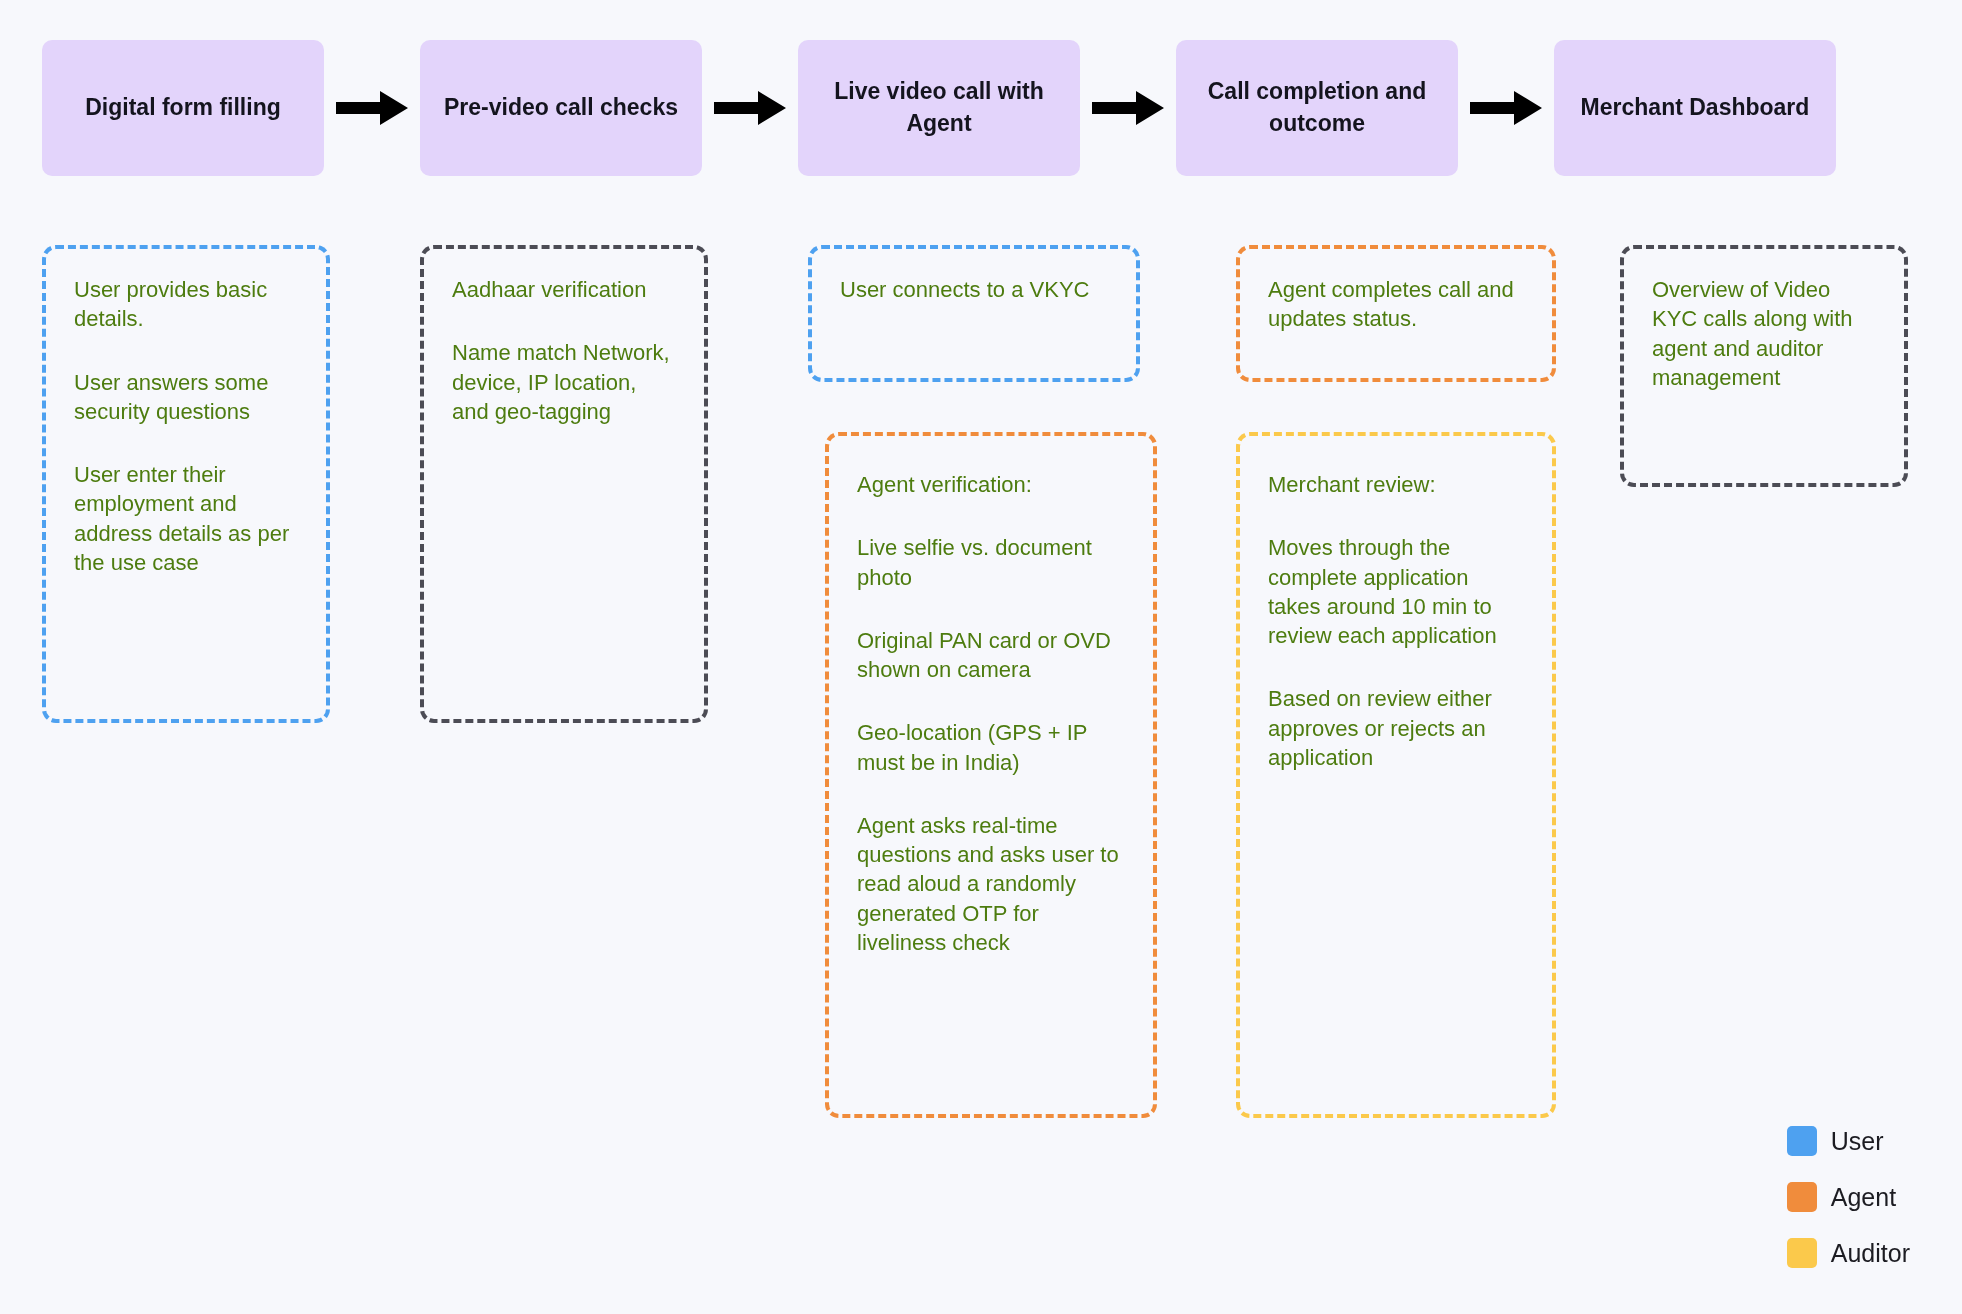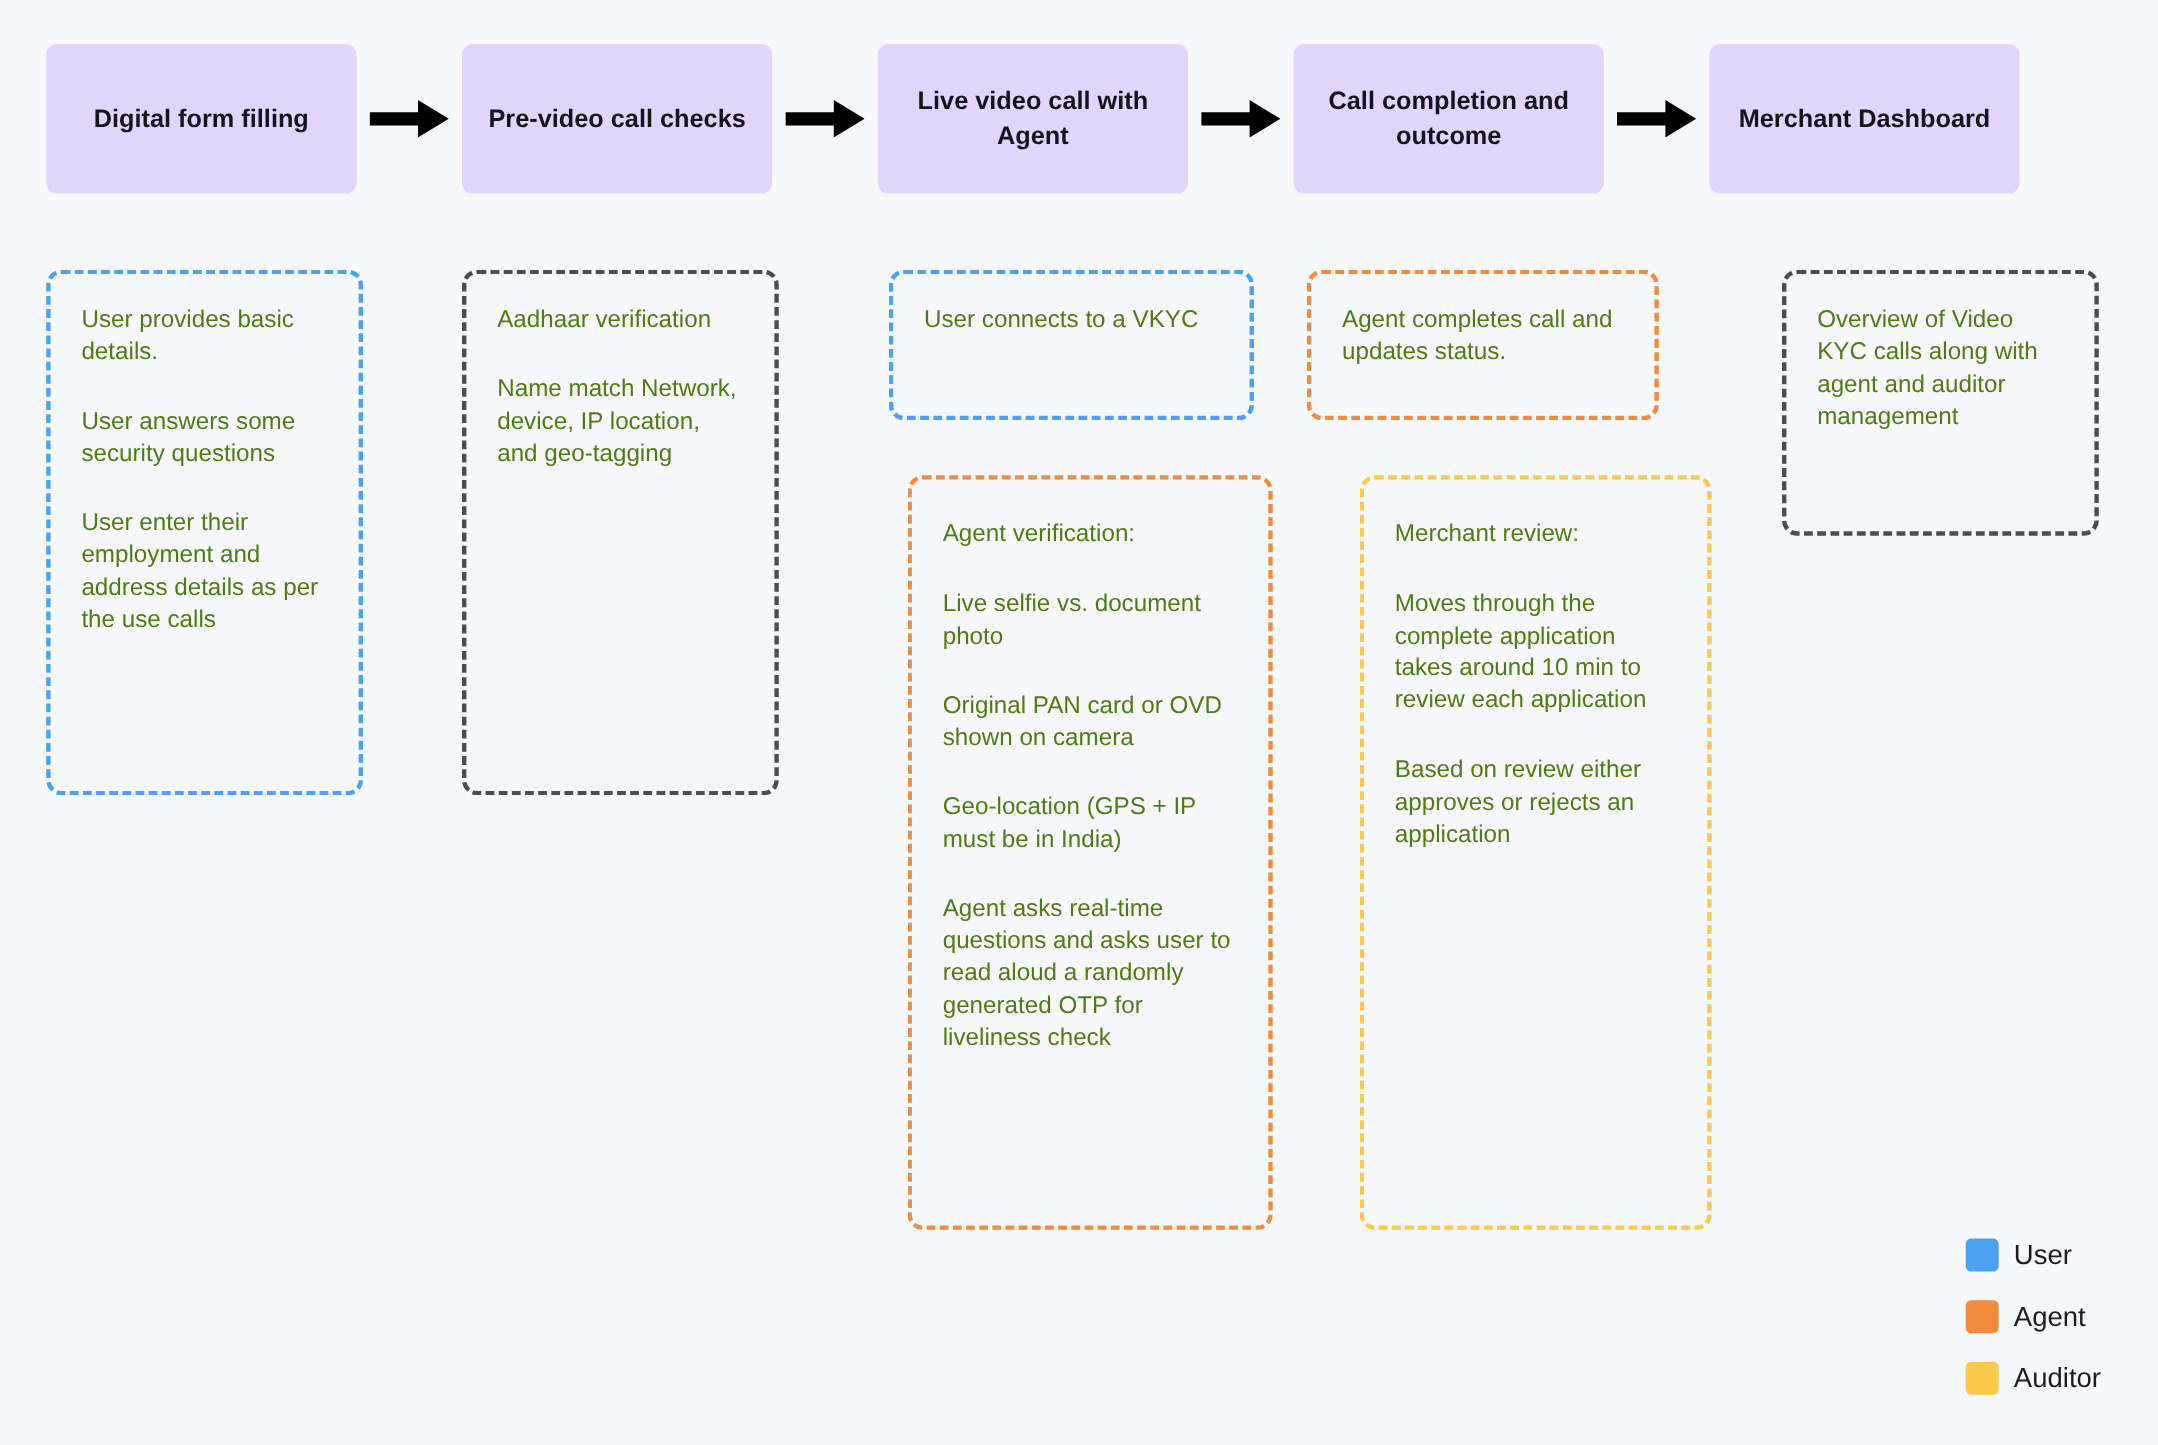--- a/index.html
+++ b/index.html
@@ -152,41 +152,41 @@
 
     <div class="stage-box">
       <div class="stage-title">Merchant Dashboard</div>
     </div>
 
   </div>
 
   <div class="card c-user" style="left:42px; top:245px; width:288px; height:478px;">
     <p>User provides basic details.</p>
     <p>User answers some security questions</p>
-    <p>User enter their employment and address details as per the use calls</p>
+    <p>User enter their employment and address details as per the use case</p>
   </div>
 
   <div class="card c-grey" style="left:420px; top:245px; width:288px; height:478px;">
     <p>Aadhaar verification</p>
     <p>Name match Network, device, IP location, and geo-tagging</p>
   </div>
 
   <div class="card c-user" style="left:808px; top:245px; width:332px; height:137px;">
     <p>User connects to a VKYC</p>
   </div>
 
   <div class="card c-agent" style="left:825px; top:432px; width:332px; height:686px; padding-top:34px;">
     <p>Agent verification:</p>
     <p>Live selfie vs. document photo</p>
     <p>Original PAN card or OVD shown on camera</p>
     <p>Geo-location (GPS + IP must be in India)</p>
     <p>Agent asks real-time questions and asks user to read aloud a randomly generated OTP for liveliness check</p>
   </div>
 
-  <div class="card c-agent" style="left:1188px; top:245px; width:320px; height:137px;">
+  <div class="card c-agent" style="left:1236px; top:245px; width:320px; height:137px;">
     <p>Agent completes call and updates status.</p>
   </div>
 
   <div class="card c-auditor" style="left:1236px; top:432px; width:320px; height:686px; padding-top:34px;">
     <p>Merchant review:</p>
     <p>Moves through the complete application takes around 10 min to review each application</p>
     <p>Based on review either approves or rejects an application</p>
   </div>
 
   <div class="card c-grey" style="left:1620px; top:245px; width:288px; height:242px;">

